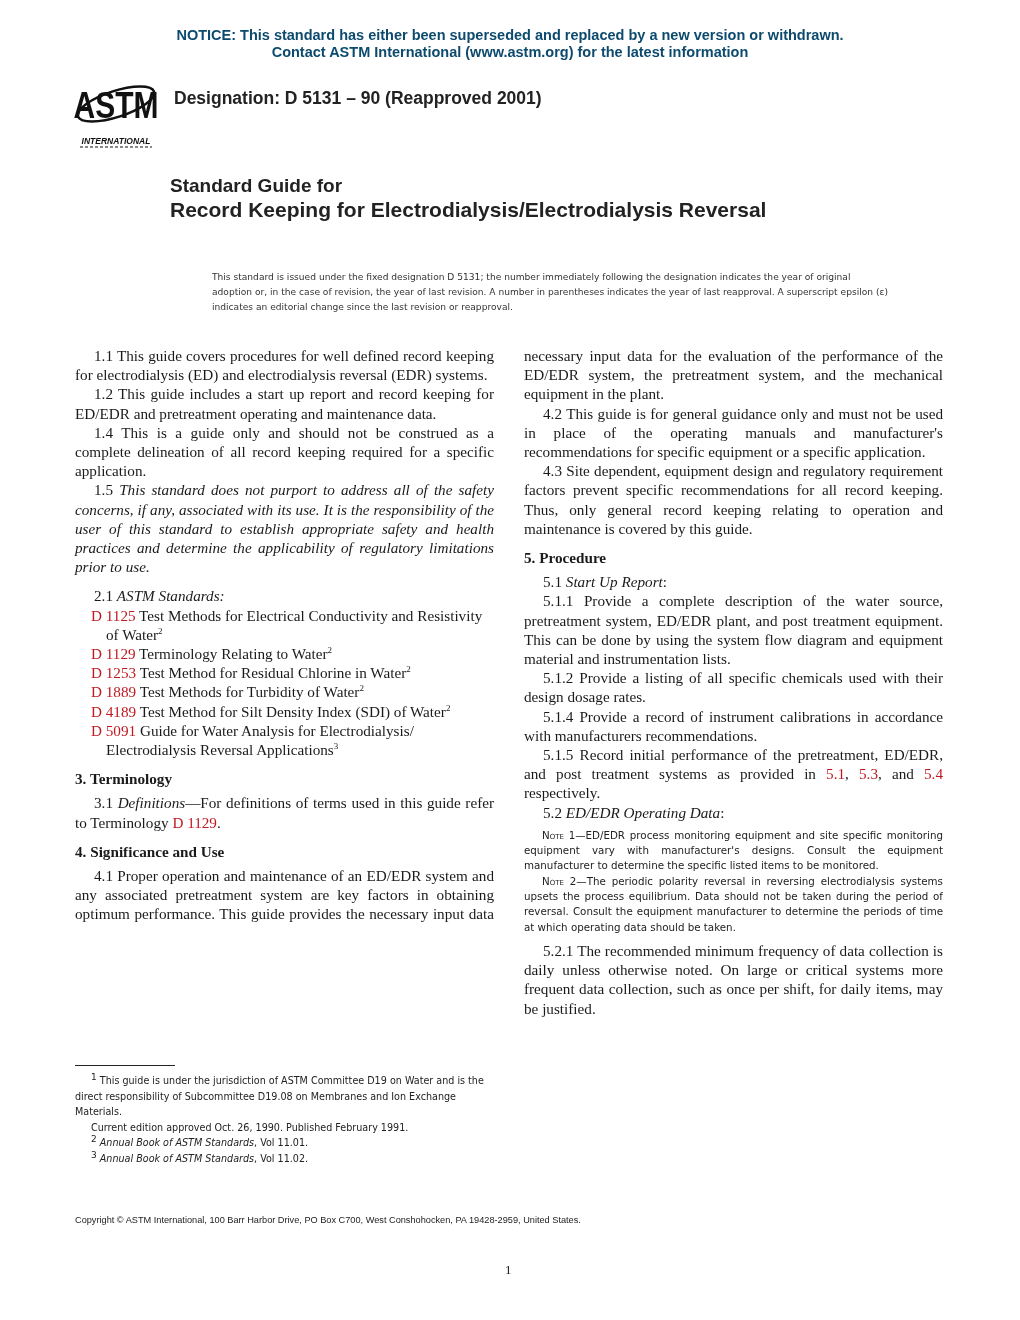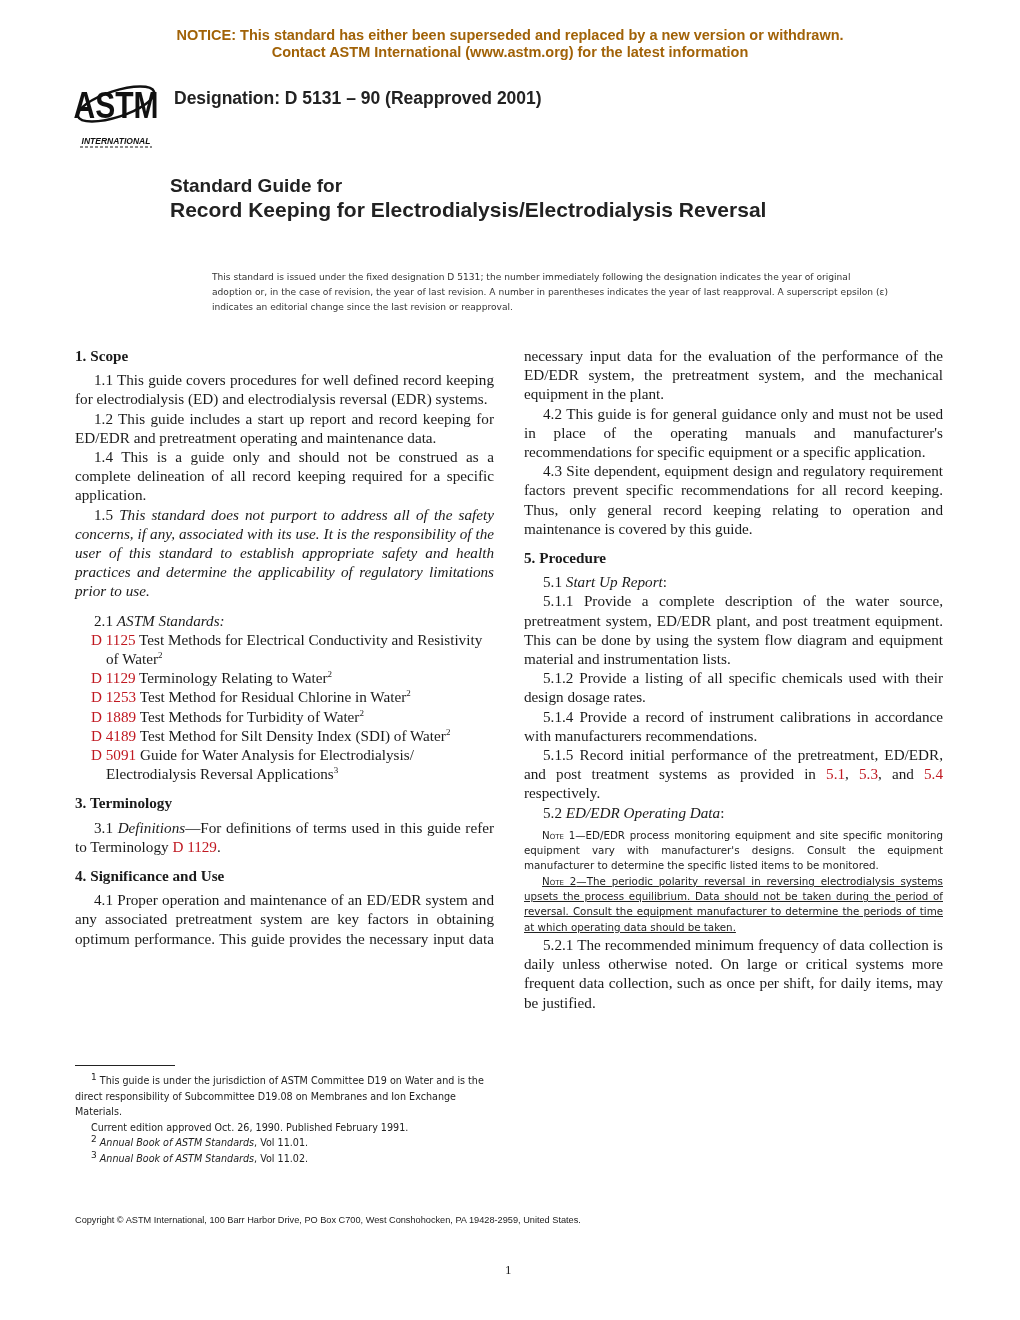--- a/index.html
+++ b/index.html
@@ -1,20 +1,20 @@
 <!DOCTYPE html>
 <html><head>
 <meta charset="utf-8">
 <style>
   html, body { margin: 0; padding: 0; background: #ffffff; }
   body { width: 1020px; height: 1320px; position: relative; overflow: hidden; color: #111; }
   .notice {
     position: absolute; top: 27px; left: 0; width: 1020px; text-align: center;
     font-family: "Liberation Sans", sans-serif; font-weight: bold; font-size: 14.5px;
-    line-height: 17px; color: #a16207;
+    line-height: 17px; color: #0c4a6e;
   }
   .logo { position: absolute; left: 70px; top: 74px; width: 92px; height: 76px; }
   .designation {
     position: absolute; left: 174px; top: 88px; font-family: "Liberation Sans", sans-serif;
     font-size: 17.5px; font-weight: bold; color: #222;
   }
   .title {
     position: absolute; left: 170px; top: 175px; font-family: "Liberation Sans", sans-serif;
     font-weight: bold; color: #222;
   }
@@ -64,21 +64,20 @@
 
 <div class="title">
   <div class="t1">Standard Guide for</div>
   <div class="t2">Record Keeping for Electrodialysis/Electrodialysis Reversal</div>
 </div>
 
 <div class="issue">This standard is issued under the fixed designation D 5131; the number immediately following the designation indicates the year of original adoption or, in the case of revision, the year of last revision. A number in parentheses indicates the year of last reapproval. A superscript epsilon (ε) indicates an editorial change since the last revision or reapproval.</div>
 
 <div class="col col-left">
   <div class="sec">
-    <div class="h">1.  Scope</div>
     <p class="p">1.1 This guide covers procedures for well defined record keeping for electrodialysis (ED) and electrodialysis reversal (EDR) systems.</p>
     <p class="p">1.2 This guide includes a start up report and record keeping for ED/EDR and pretreatment operating and maintenance data.</p>
     <p class="p">1.4 This is a guide only and should not be construed as a complete delineation of all record keeping required for a specific application.</p>
     <p class="p"><span>1.5</span> <span class="i">This standard does not purport to address all of the safety concerns, if any, associated with its use. It is the responsibility of the user of this standard to establish appropriate safety and health practices and determine the applicability of regulatory limitations prior to use.</span></p>
   </div>
 
   <div class="sec">
     <p class="p"><span>2.1</span> <span class="i">ASTM Standards:</span></p>
     <p class="ref"><span class="red">D 1125</span> <span>Test Methods for Electrical Conductivity and Resistivity of Water</span><sup class="s">2</sup></p>
     <p class="ref"><span class="red">D 1129</span> <span>Terminology Relating to Water</span><sup class="s">2</sup></p>
@@ -116,19 +115,19 @@
 
   <div class="sec">
     <div class="h">5.  Procedure</div>
     <p class="p"><span>5.1</span> <span class="i">Start Up Report</span>:</p>
     <p class="p">5.1.1 Provide a complete description of the water source, pretreatment system, ED/EDR plant, and post treatment equipment. This can be done by using the system flow diagram and equipment material and instrumentation lists.</p>
     <p class="p">5.1.2 Provide a listing of all specific chemicals used with their design dosage rates.</p>
     <p class="p">5.1.4 Provide a record of instrument calibrations in accordance with manufacturers recommendations.</p>
     <p class="p"><span>5.1.5 Record initial performance of the pretreatment, ED/EDR, and post treatment systems as provided in </span><span class="red">5.1</span>, <span class="red">5.3</span>, and <span class="red">5.4</span><span> respectively.</span></p>
     <p class="p" style="margin-bottom:6px;"><span>5.2</span> <span class="i">ED/EDR Operating Data</span>:</p>
     <p class="note"><span class="sc">Note 1</span><span>—ED/EDR process monitoring equipment and site specific monitoring equipment vary with manufacturer's designs. Consult the equipment manufacturer to determine the specific listed items to be monitored.</span></p>
-    <p class="note" style="margin-bottom:0;text-decoration:underline;"><span class="sc">Note 2</span><span>—The periodic polarity reversal in reversing electrodialysis systems upsets the process equilibrium. Data should not be taken during the period of reversal. Consult the equipment manufacturer to determine the periods of time at which operating data should be taken.</span></p>
+    <p class="note" style="margin-bottom:6px;"><span class="sc">Note 2</span><span>—The periodic polarity reversal in reversing electrodialysis systems upsets the process equilibrium. Data should not be taken during the period of reversal. Consult the equipment manufacturer to determine the periods of time at which operating data should be taken.</span></p>
     <p class="p">5.2.1 The recommended minimum frequency of data collection is daily unless otherwise noted. On large or critical systems more frequent data collection, such as once per shift, for daily items, may be justified.</p>
   </div>
 </div>
 
 <div class="copyright">Copyright © ASTM International, 100 Barr Harbor Drive, PO Box C700, West Conshohocken, PA 19428-2959, United States.</div>
 <div class="pagenum">1</div>
 
 </body></html>

